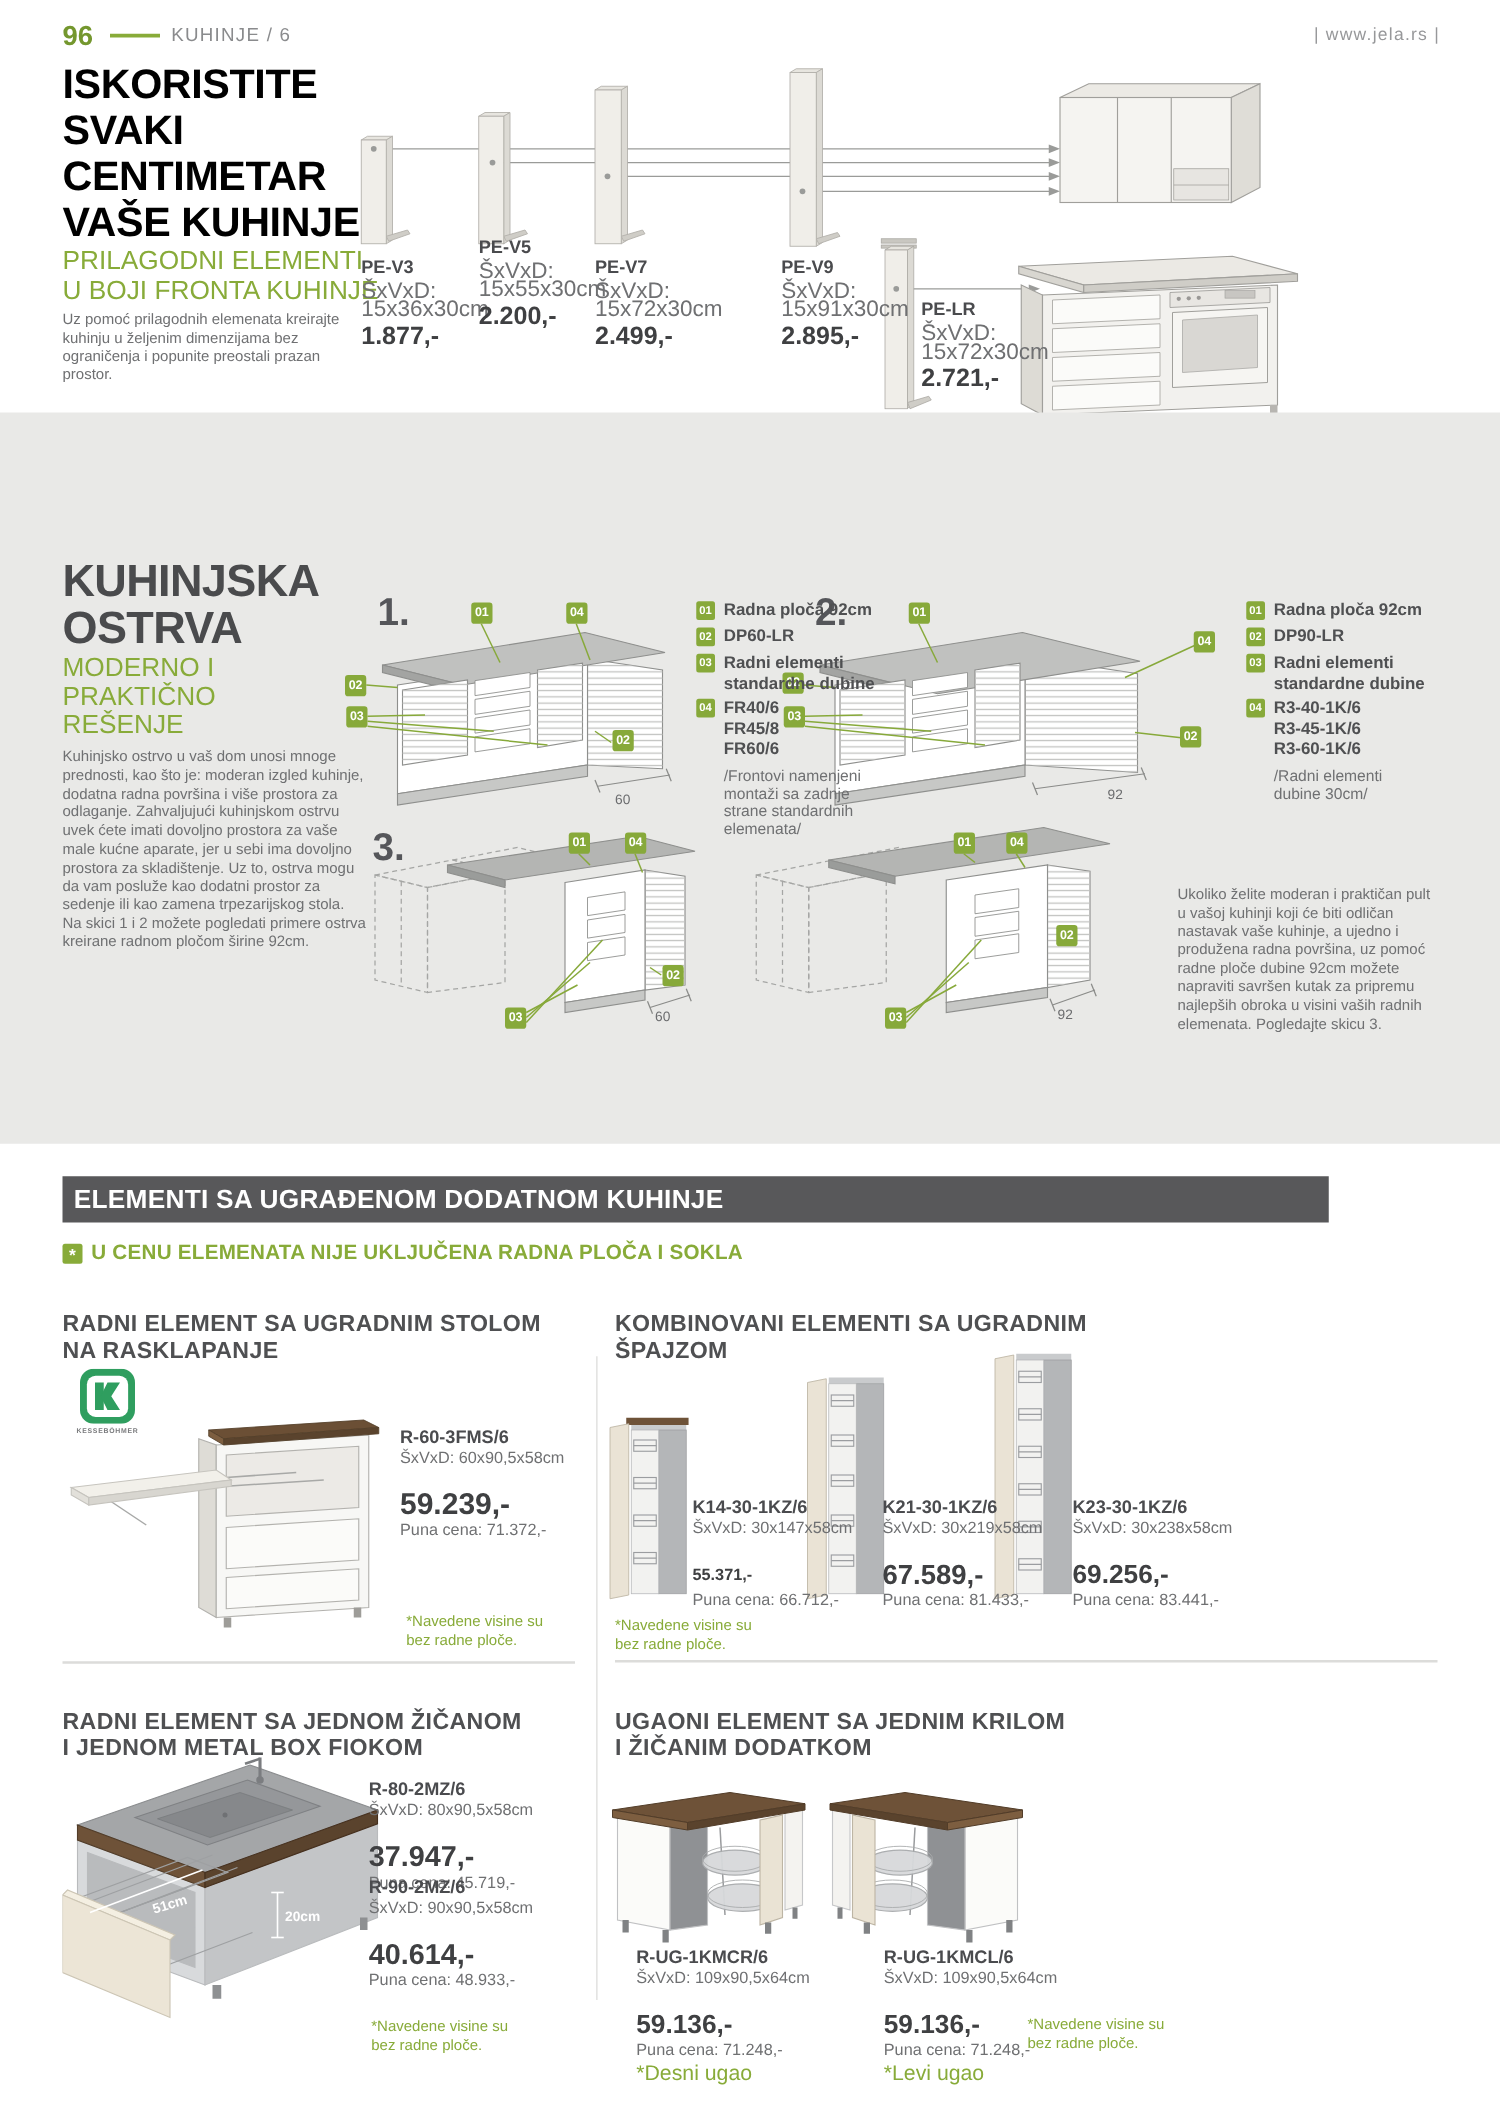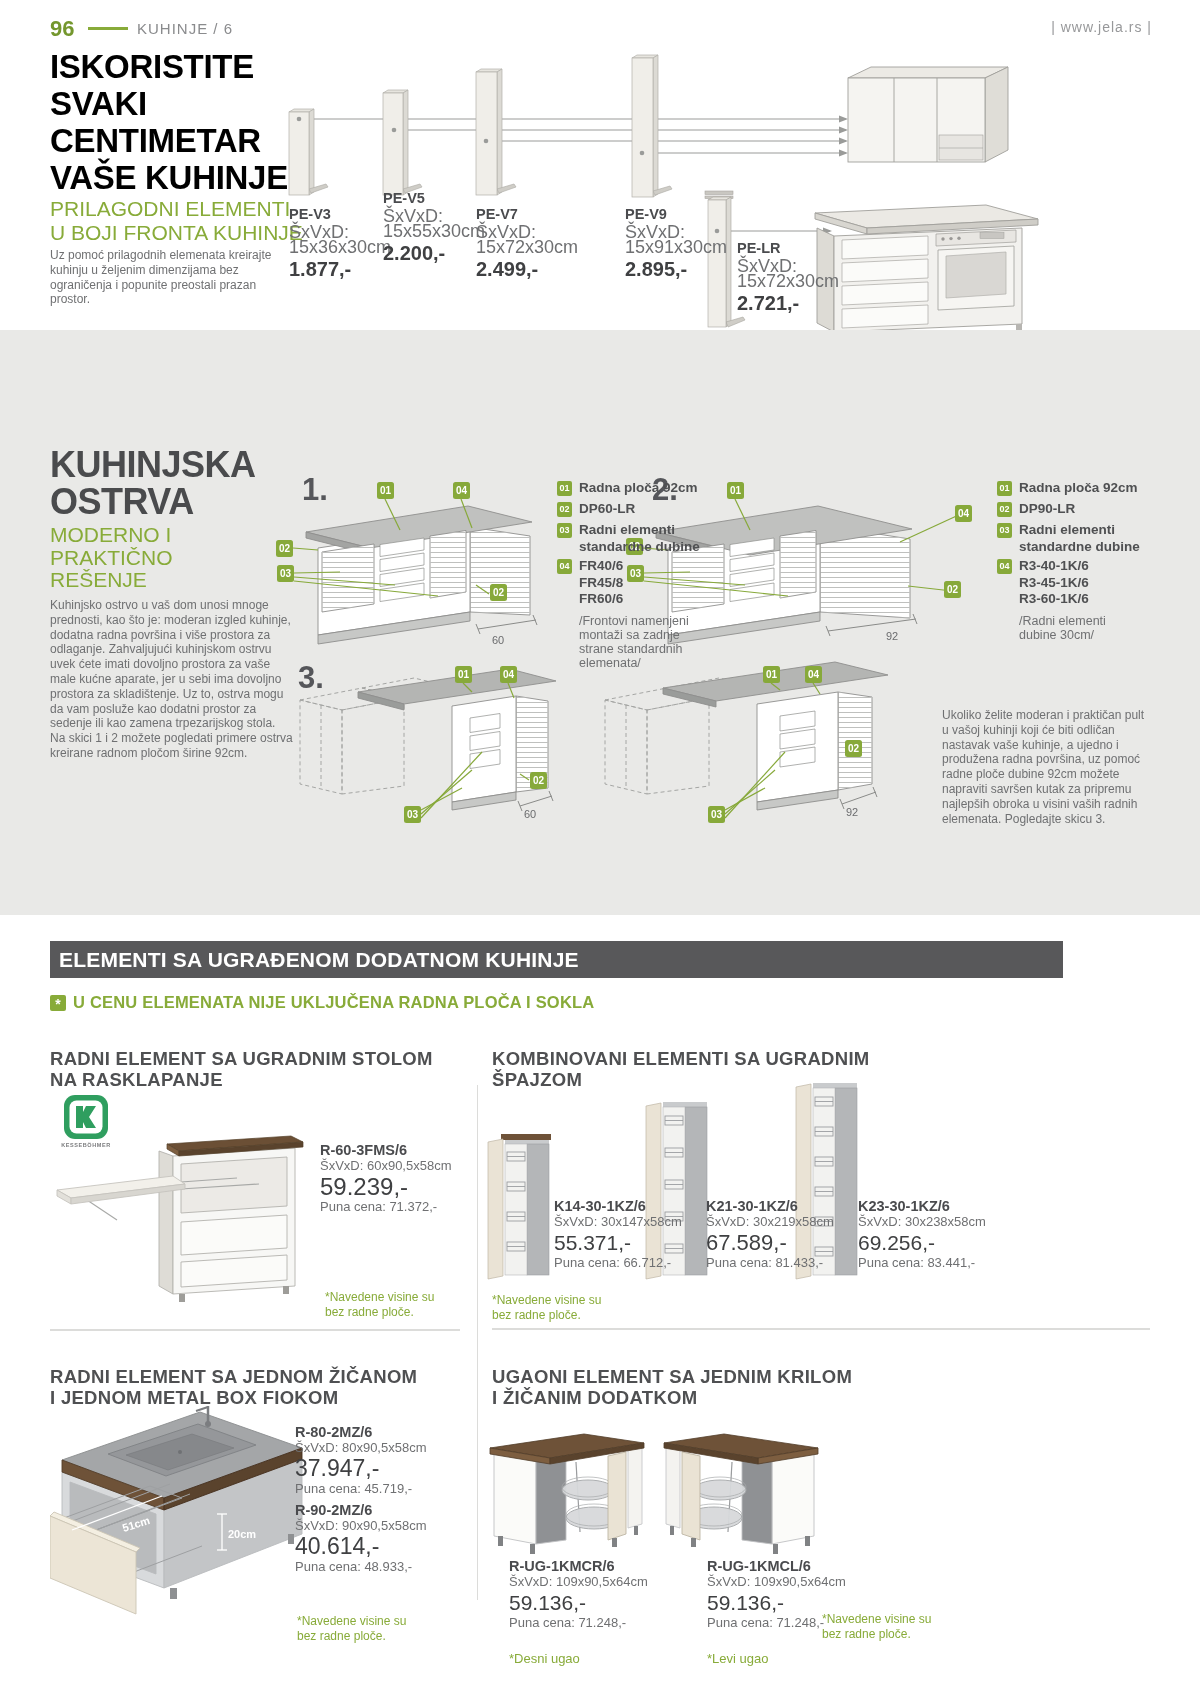--- a/index.html
+++ b/index.html
@@ -36,23 +36,23 @@
 .lg-note{font-size:12.5px;line-height:14px;color:#6f7072}
 
 .darkbar{left:50px;top:941px;width:1013px;height:37px;background:#58585a;color:#fff;
   font-size:21px;font-weight:bold;line-height:37px;padding-left:9px;letter-spacing:0.2px}
 .ast-box{left:50px;top:995px;width:16px;height:16px;background:#88ab39;color:#fff;border-radius:2px;
   font-size:14px;font-weight:bold;text-align:center;line-height:18px}
 .disclaimer{left:73px;top:993px;font-size:16.5px;font-weight:bold;color:#88ab39;letter-spacing:0.2px}
 .sec-head{font-size:18.5px;line-height:21px;font-weight:bold;color:#4f5052;letter-spacing:0.3px}
 .pinfo .code{font-size:14.5px;font-weight:bold;color:#4a4b4e;line-height:16px}
 .pinfo .dims{font-size:13px;color:#6f7072;line-height:15px}
-.pinfo .price{font-size:23px;font-weight:normal;color:#3f4042;line-height:25px;margin-top:1px}
+.pinfo .price{font-size:23px;font-weight:bold;color:#3f4042;line-height:25px;margin-top:18px}
 .pinfo .full{font-size:13px;color:#6f7072;line-height:15px}
-.pinfo .corner{font-size:13px;color:#88ab39;margin-top:21px}
+.pinfo .corner{font-size:17px;color:#88ab39;margin-top:2px}
 .gnote{font-size:12px;line-height:15px;color:#88ab39}
 .divider{background:#dcdcda;height:2px}
 .vdivider{background:#dcdcda;width:1px}
 .brandtxt{font-size:5.5px;letter-spacing:0.6px;color:#7a7b7d;font-weight:bold;text-align:center}
 .white-ann{font-size:11px;font-weight:bold;color:#fff}
 .mirror{transform:scaleX(-1)}
 </style>
 </head>
 <body>
 
@@ -530,21 +530,21 @@
       <rect x="20" y="136" width="18" height="9"></rect>
         <line x1="20" y1="140.5" x2="38" y2="140.5"></line>
       <rect x="20" y="166" width="18" height="9"></rect>
         <line x1="20" y1="170.5" x2="38" y2="170.5"></line>
     </g>
   </svg>
 
   <div class="abs pinfo" style="left:554px;top:1198px">
     <div class="code" data-bind="elements.section_b.products.0.code">K14-30-1KZ/6</div>
     <div class="dims" data-bind="elements.section_b.products.0.dims">ŠxVxD: 30x147x58cm</div>
-    <div class="price" style="font-size:21px" data-bind="elements.section_b.products.0.price">55.371,-</div>
+    <div class="price" style="font-size:13px" data-bind="elements.section_b.products.0.price">55.371,-</div>
     <div class="full" data-bind="elements.section_b.products.0.full_price">Puna cena: 66.712,-</div>
   </div>
   <div class="abs pinfo" style="left:706px;top:1198px">
     <div class="code" data-bind="elements.section_b.products.1.code">K21-30-1KZ/6</div>
     <div class="dims" data-bind="elements.section_b.products.1.dims">ŠxVxD: 30x219x58cm</div>
     <div class="price" style="font-size:22px" data-bind="elements.section_b.products.1.price">67.589,-</div>
     <div class="full" data-bind="elements.section_b.products.1.full_price">Puna cena: 81.433,-</div>
   </div>
   <div class="abs pinfo" style="left:858px;top:1198px">
     <div class="code" data-bind="elements.section_b.products.2.code">K23-30-1KZ/6</div>

